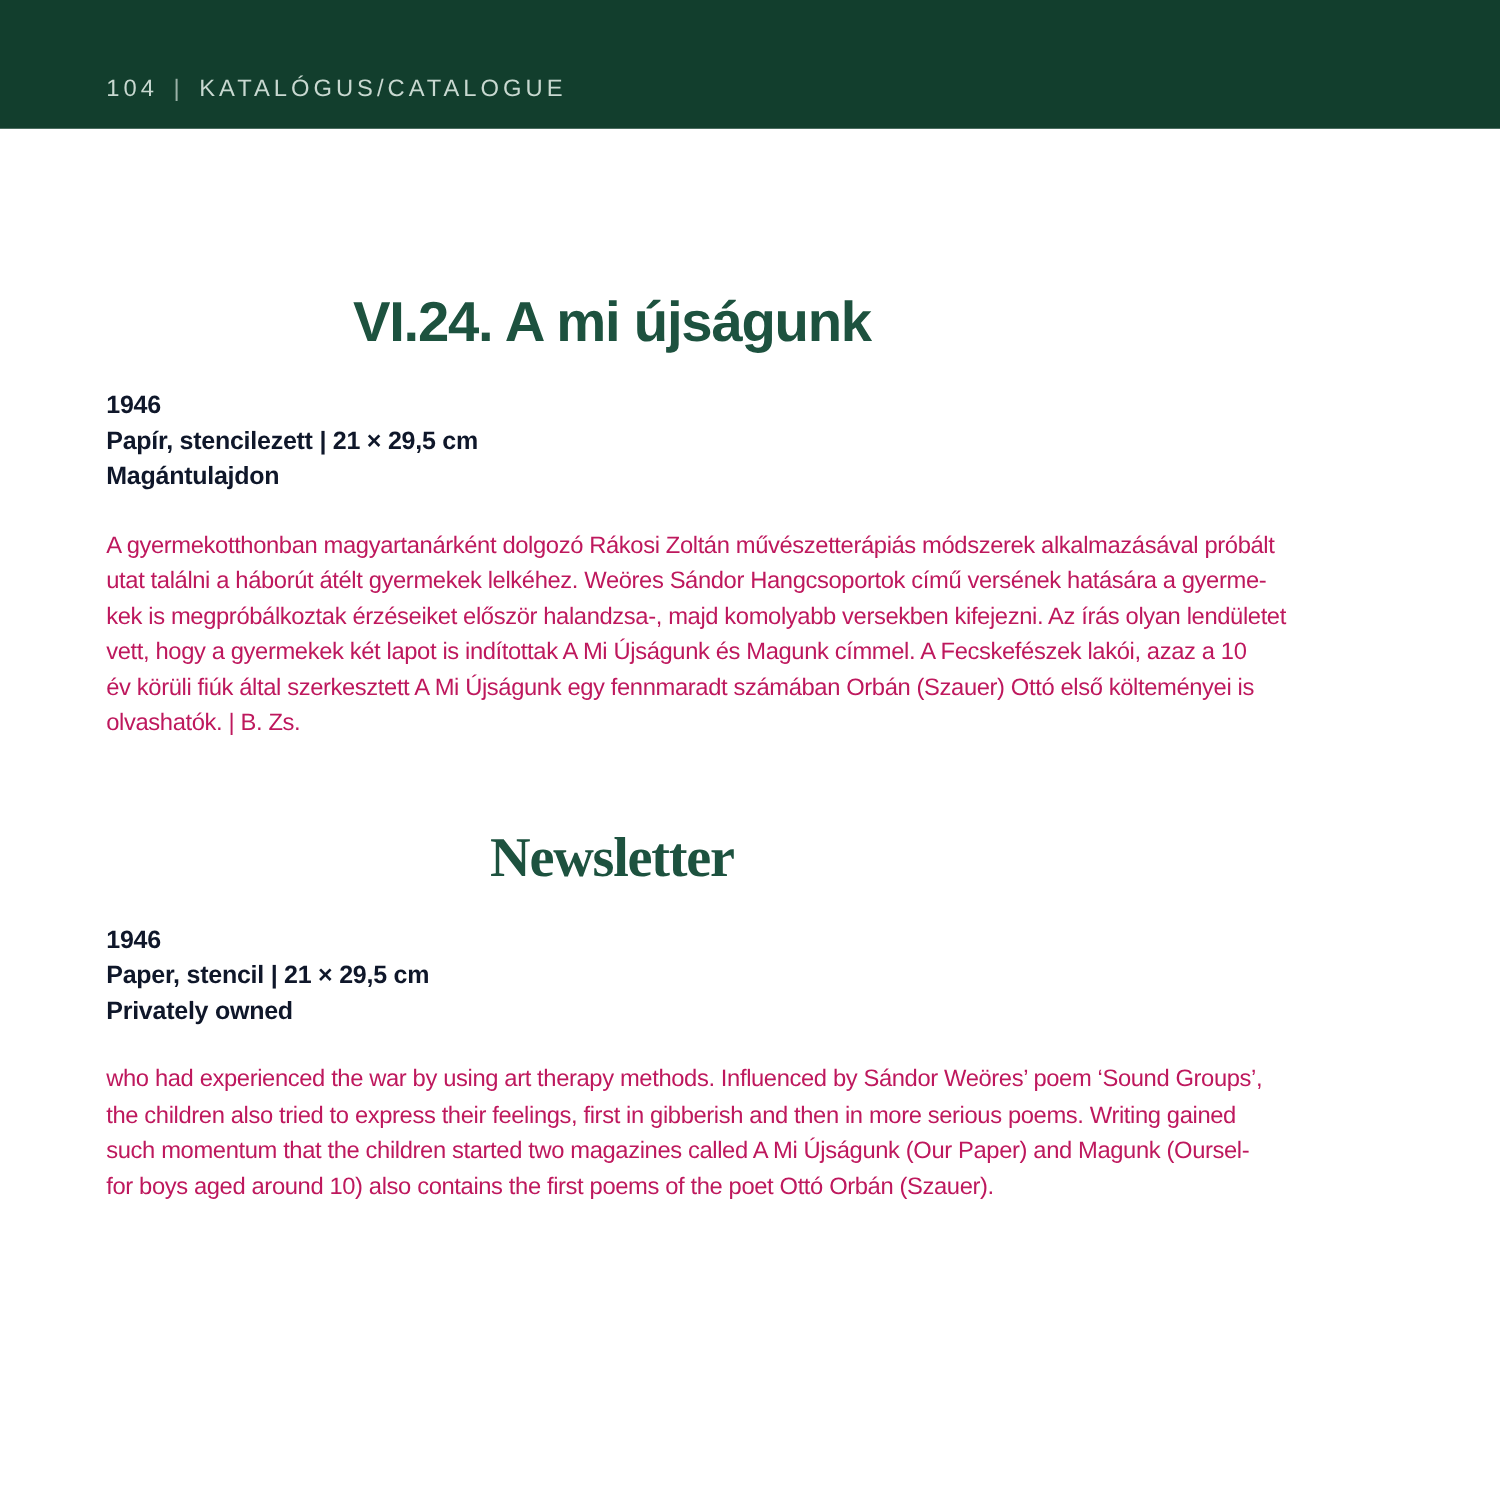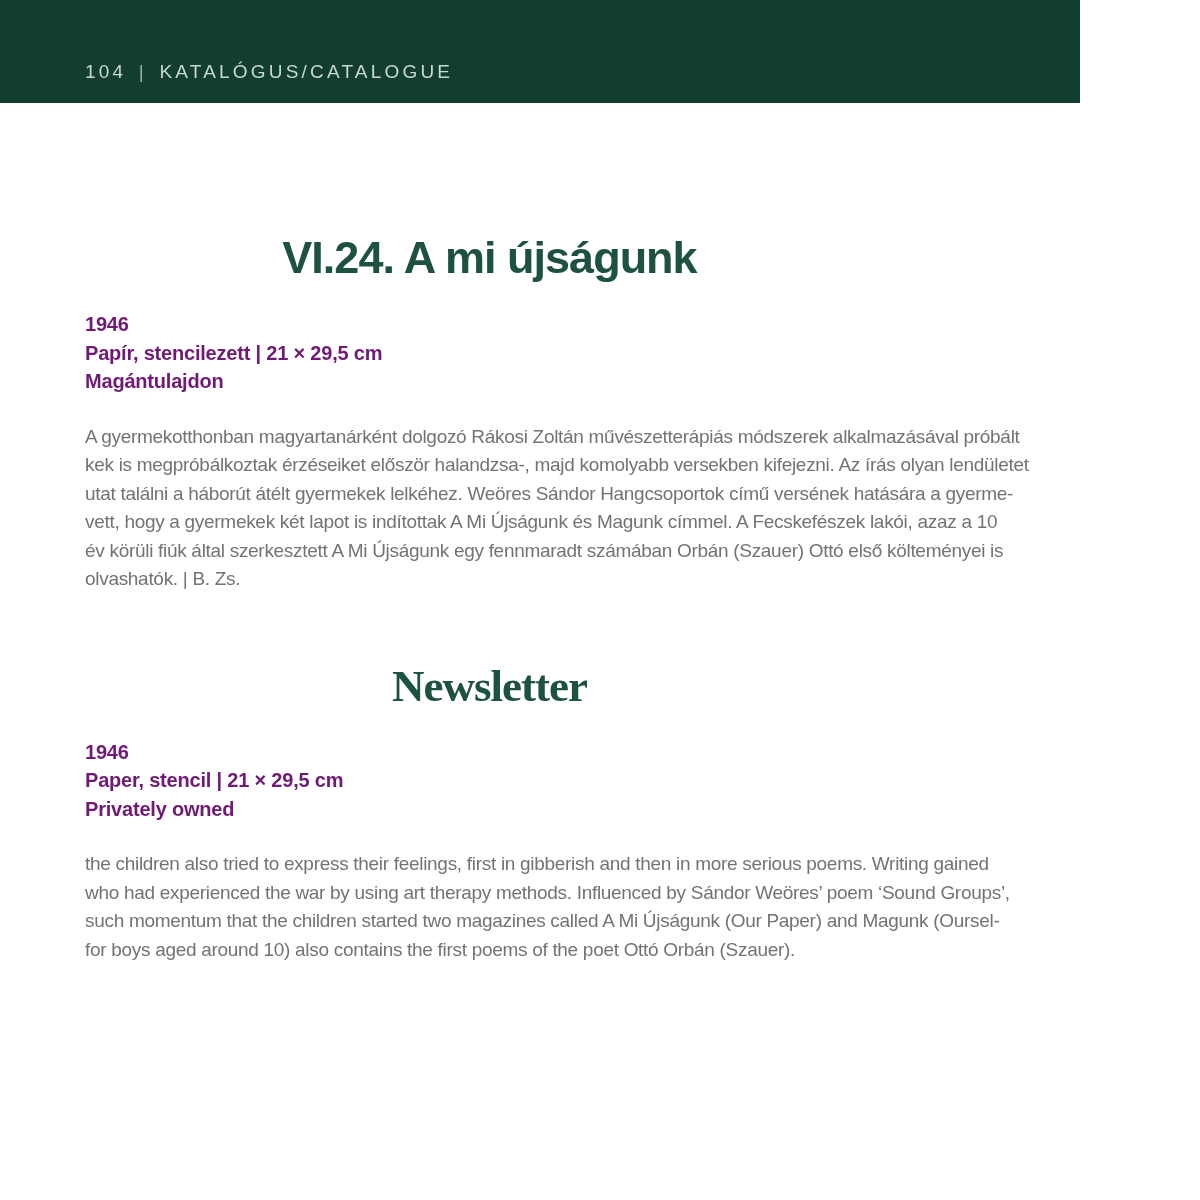--- a/index.html
+++ b/index.html
@@ -4,21 +4,21 @@
 <style>
   * { margin: 0; padding: 0; box-sizing: border-box; }
   html, body {
     width: 1200px;
     height: 1200px;
     background: #ffffff;
     overflow: hidden;
     font-family: "Liberation Sans", sans-serif;
   }
   .topbar {
-    width: 1080px;
+    width: 1200px;
     height: 103px;
     background: #123e2d;
     display: flex;
     align-items: flex-end;
   }
   .topbar-text {
     margin: 0 0 20px 85px;
     color: #c8d8d0;
     font-size: 19px;
     font-weight: 400;
@@ -39,29 +39,29 @@
     line-height: 54px;
     font-weight: 600;
     letter-spacing: -1px;
   }
   .entry-title.second {
     margin-top: 65px;
     font-family: Liberation Serif, serif;
   }
   .meta {
     margin: 25px 0 0 85px;
-    color: #701a75;
+    color: #0f172a;
     font-size: 20px;
     line-height: 28.5px;
     font-weight: 700;
     letter-spacing: -0.2px;
   }
   .para {
     margin: 27px 0 0 85px;
-    color: #737373;
+    color: #be185d;
     font-size: 19px;
     line-height: 28.5px;
     font-weight: 400;
     letter-spacing: -0.3px;
   }
   .para .line {
     white-space: nowrap;
   }
 </style>
 </head>
@@ -80,35 +80,35 @@
   <h1 class="entry-title">VI.24. A mi újságunk</h1>
 
   <div class="meta">
     <div>1946</div>
     <div>Papír, stencilezett | 21 × 29,5 cm</div>
     <div>Magántulajdon</div>
   </div>
 
   <div class="para">
     <div class="line">A gyermekotthonban magyartanárként dolgozó Rákosi Zoltán művészetterápiás módszerek alkalmazásával próbált</div>
+    <div class="line">utat találni a háborút átélt gyermekek lelkéhez. Weöres Sándor Hangcsoportok című versének hatására a gyerme-</div>
     <div class="line">kek is megpróbálkoztak érzéseiket először halandzsa-, majd komolyabb versekben kifejezni. Az írás olyan lendületet</div>
-    <div class="line">utat találni a háborút átélt gyermekek lelkéhez. Weöres Sándor Hangcsoportok című versének hatására a gyerme-</div>
     <div class="line">vett, hogy a gyermekek két lapot is indítottak A Mi Újságunk és Magunk címmel. A Fecskefészek lakói, azaz a 10</div>
     <div class="line">év körüli fiúk által szerkesztett A Mi Újságunk egy fennmaradt számában Orbán (Szauer) Ottó első költeményei is</div>
     <div class="line">olvashatók. | B. Zs.</div>
   </div>
 
   <h1 class="entry-title second">Newsletter</h1>
 
   <div class="meta">
     <div>1946</div>
     <div>Paper, stencil | 21 × 29,5 cm</div>
     <div>Privately owned</div>
   </div>
 
   <div class="para">
+    <div class="line">who had experienced the war by using art therapy methods. Influenced by Sándor Weöres’ poem ‘Sound Groups’,</div>
     <div class="line">the children also tried to express their feelings, first in gibberish and then in more serious poems. Writing gained</div>
-    <div class="line">who had experienced the war by using art therapy methods. Influenced by Sándor Weöres’ poem ‘Sound Groups’,</div>
     <div class="line">such momentum that the children started two magazines called A Mi Újságunk (Our Paper) and Magunk (Oursel-</div>
     <div class="line">for boys aged around 10) also contains the first poems of the poet Ottó Orbán (Szauer).</div>
   </div>
 
 </main>
 
 </body></html>

